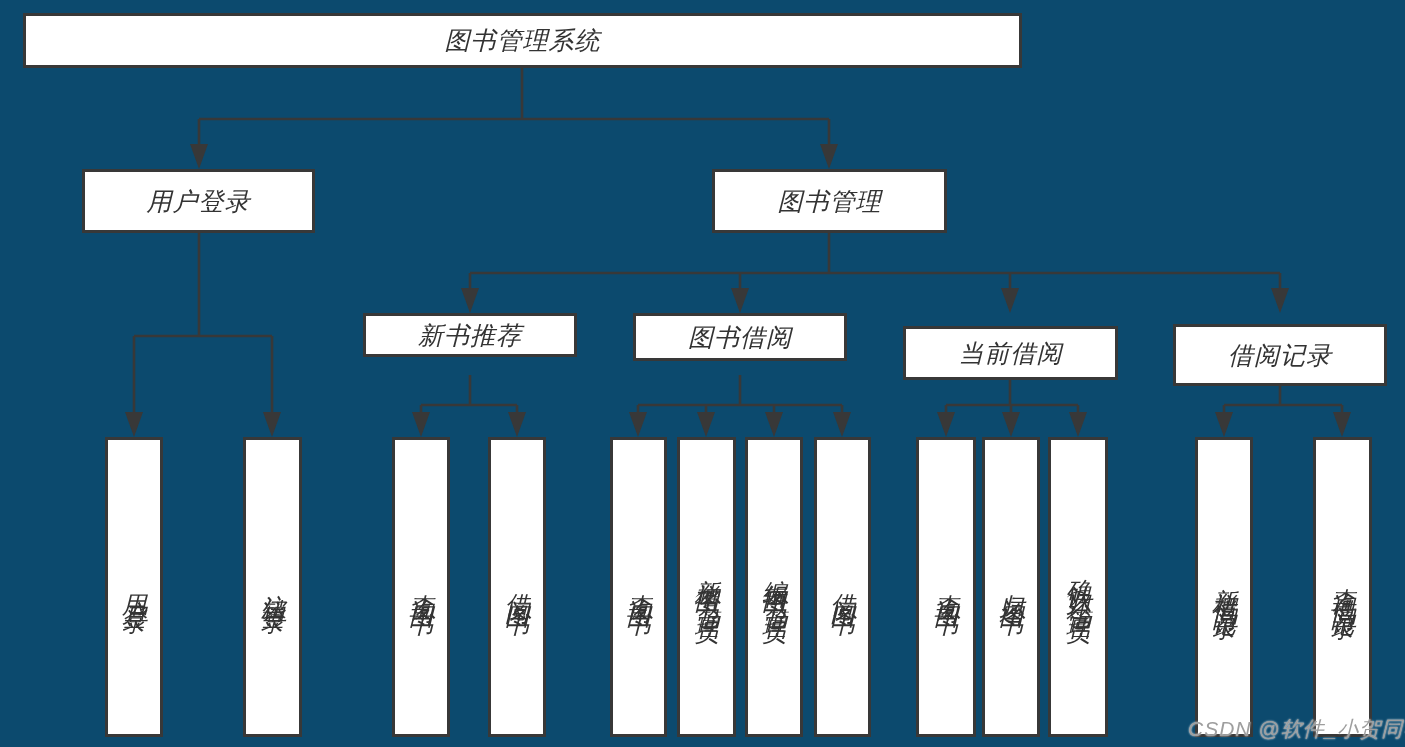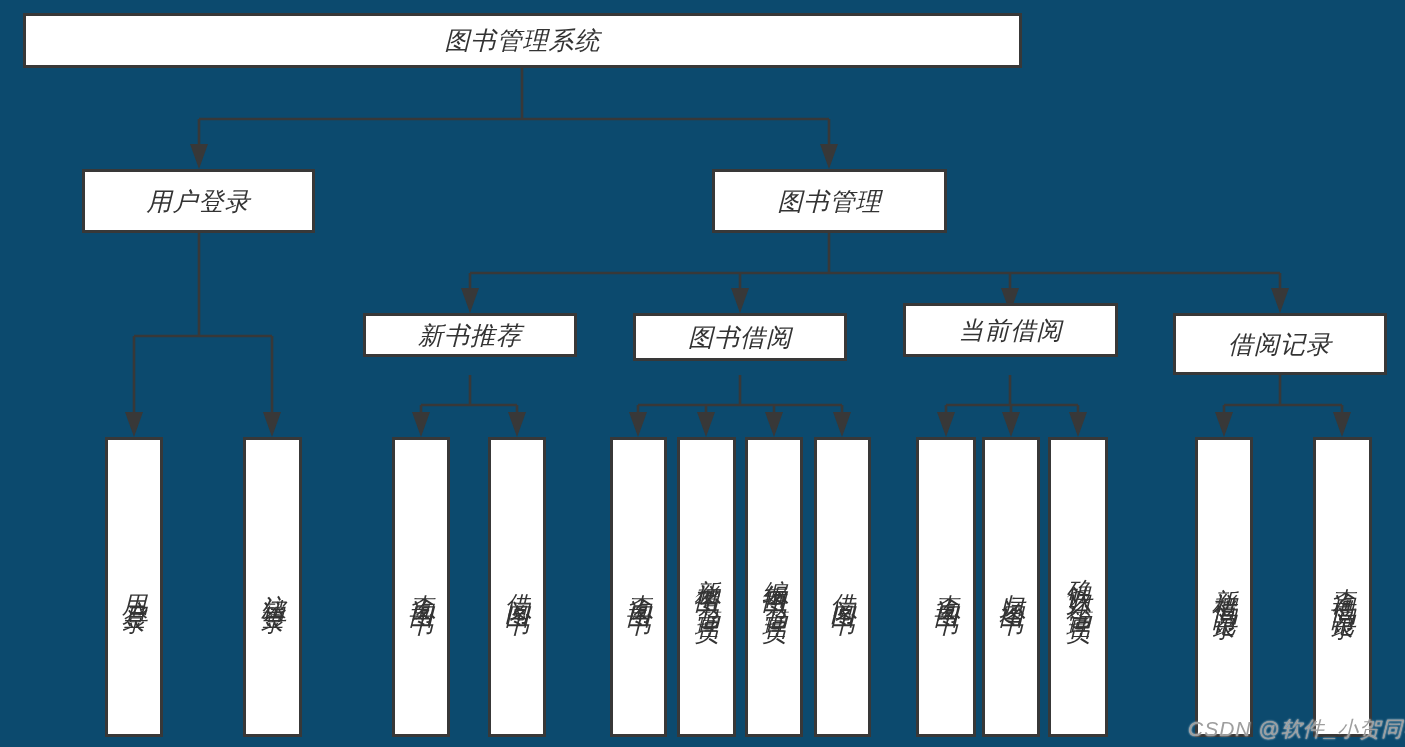--- a/index.html
+++ b/index.html
@@ -89,22 +89,22 @@
     </g>
   </svg>
 
   <div class="node hbox" style="left:23px;top:13px;width:999px;height:55px">图书管理系统</div>
 
   <div class="node hbox" style="left:82px;top:169px;width:233px;height:64px">用户登录</div>
   <div class="node hbox" style="left:712px;top:169px;width:235px;height:64px">图书管理</div>
 
   <div class="node hbox" style="left:363px;top:313px;width:214px;height:44px">新书推荐</div>
   <div class="node hbox" style="left:633px;top:313px;width:214px;height:48px">图书借阅</div>
-  <div class="node hbox" style="left:903px;top:303px;width:215px;height:54px">当前借阅</div>
-  <div class="node hbox" style="left:1173px;top:313px;width:214px;height:62px">借阅记录</div>
+  <div class="node hbox" style="left:903px;top:326px;width:215px;height:54px">当前借阅</div>
+  <div class="node hbox" style="left:1173px;top:324px;width:214px;height:62px">借阅记录</div>
 
   <div class="node vbox" style="left:105px;top:437px;width:58px;height:300px">用户登录</div>
   <div class="node vbox" style="left:243px;top:437px;width:59px;height:300px">注销登录</div>
 
   <div class="node vbox" style="left:392px;top:437px;width:58px;height:300px">查询图书</div>
   <div class="node vbox" style="left:488px;top:437px;width:58px;height:300px">借阅图书</div>
 
   <div class="node vbox" style="left:610px;top:437px;width:57px;height:300px">查询图书</div>
   <div class="node vbox" style="left:677px;top:437px;width:59px;height:300px">新增图书（管理员）</div>
   <div class="node vbox" style="left:745px;top:437px;width:58px;height:300px">编辑图书（管理员）</div>

